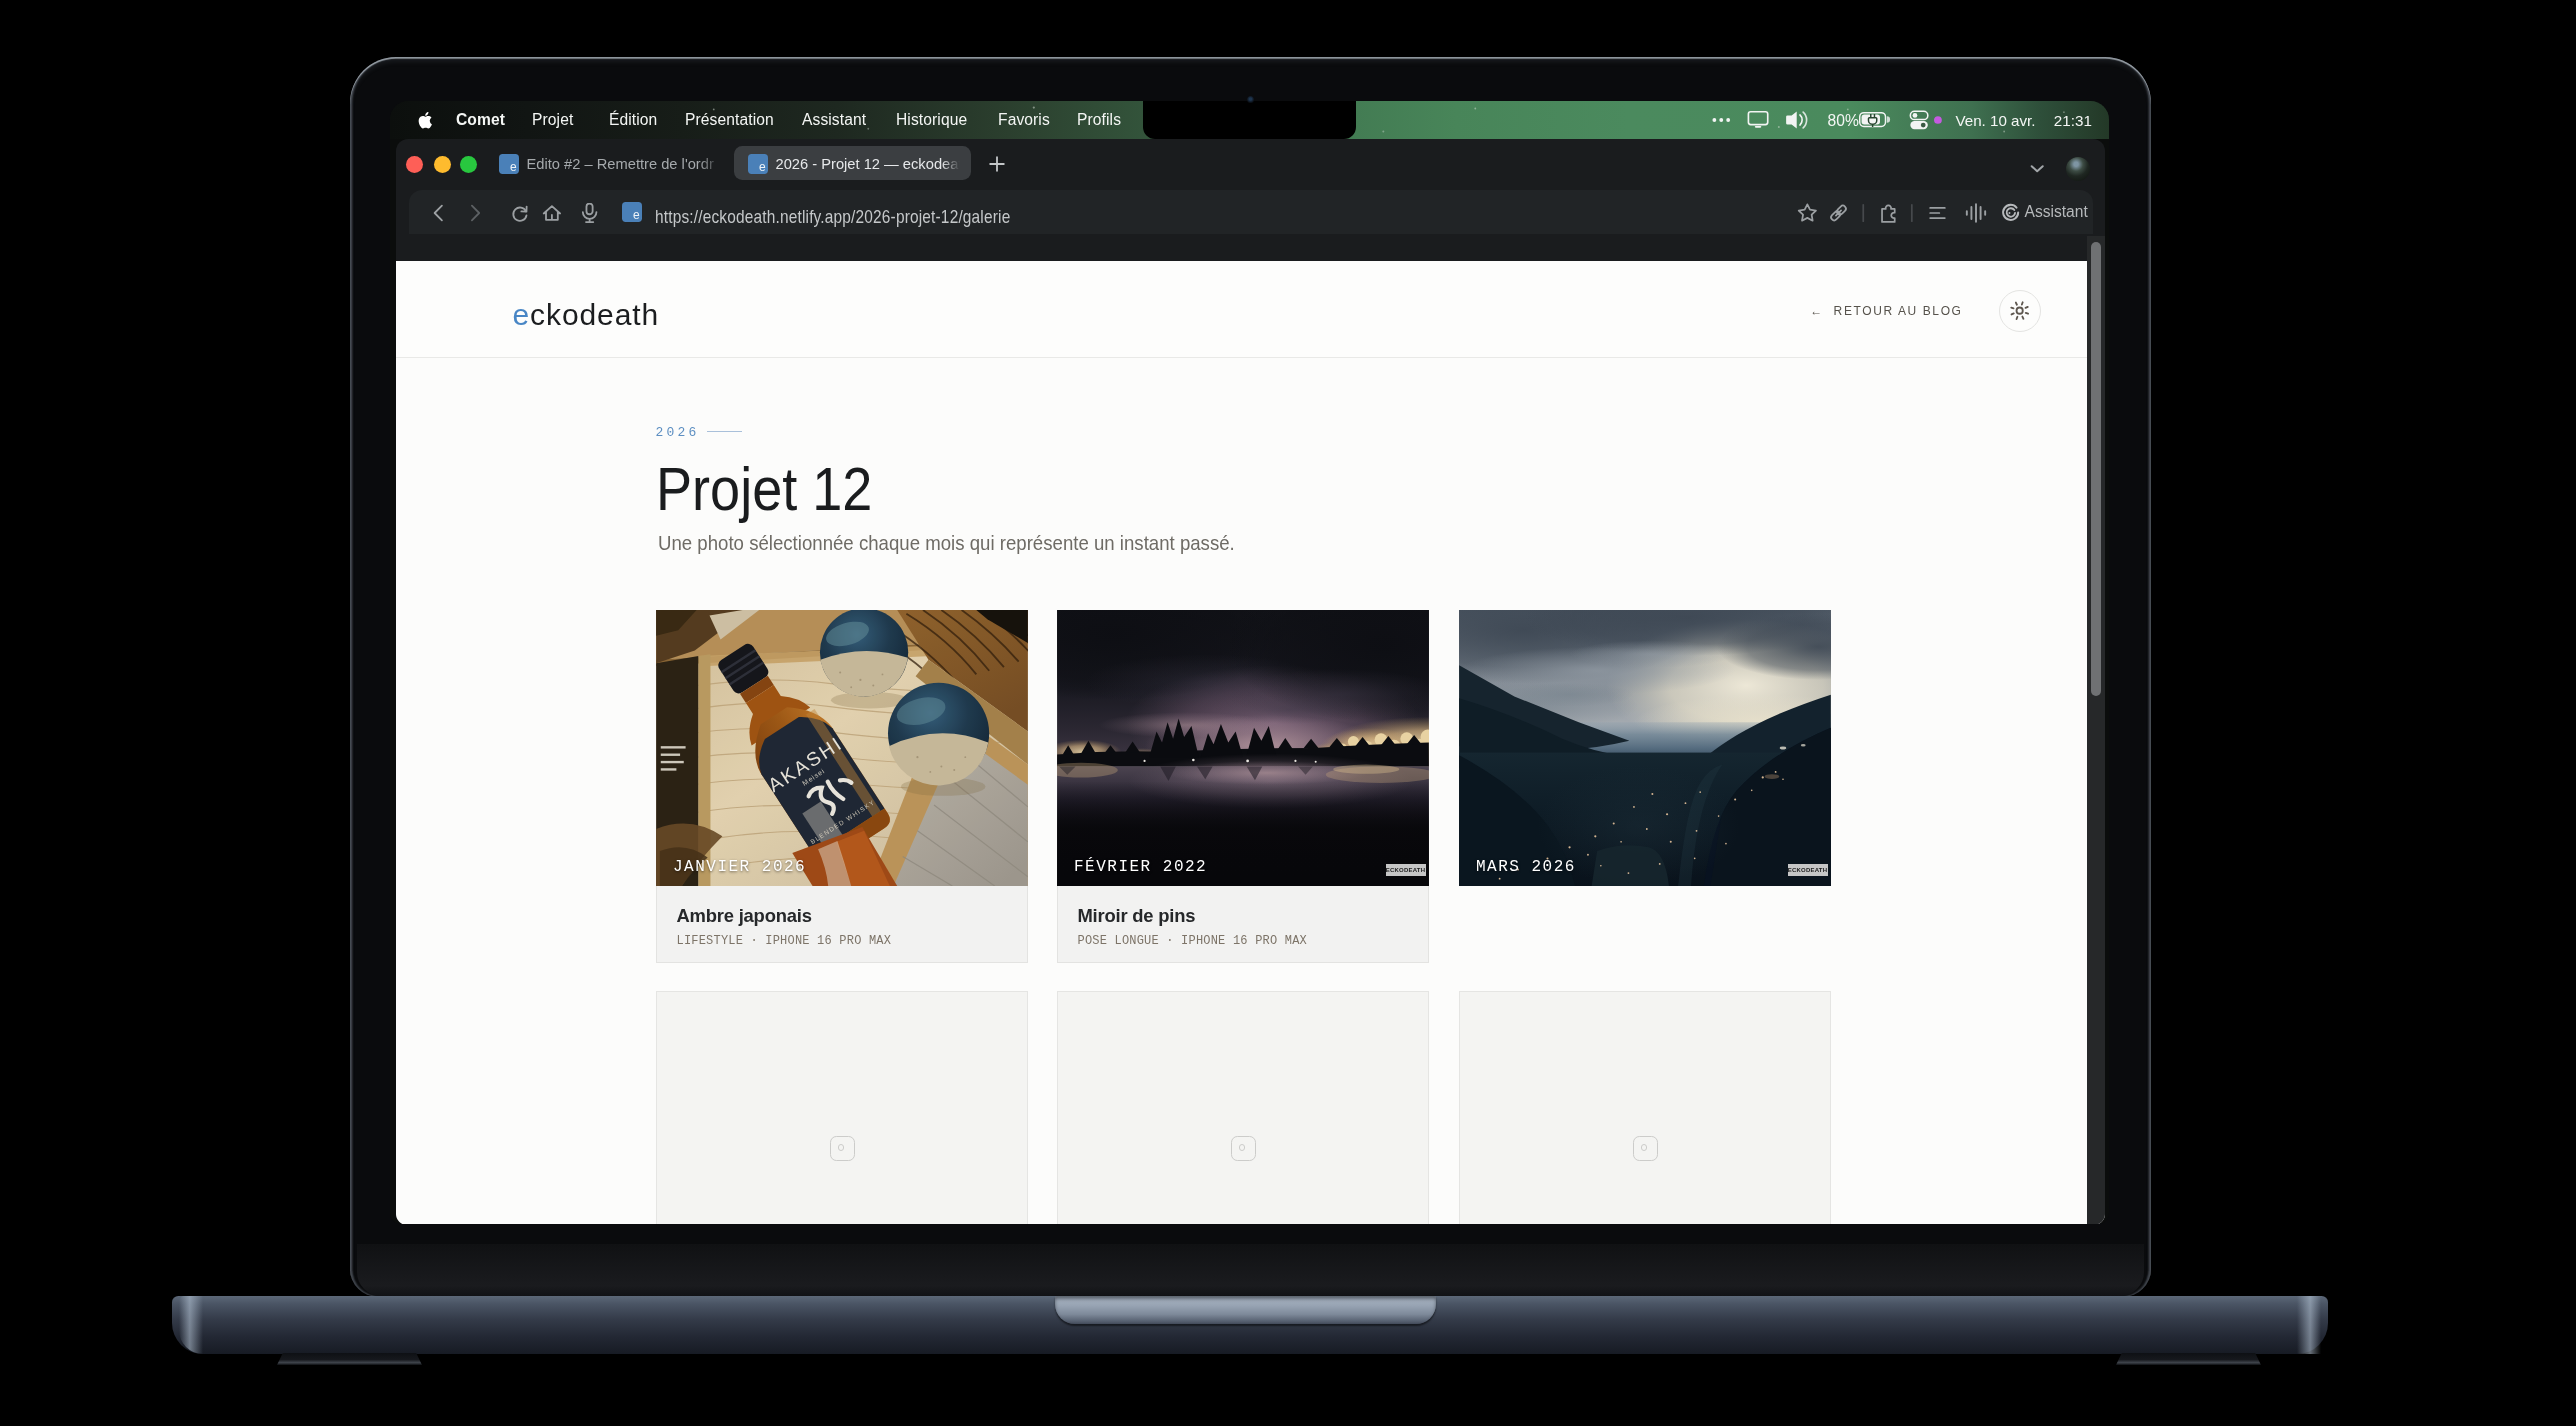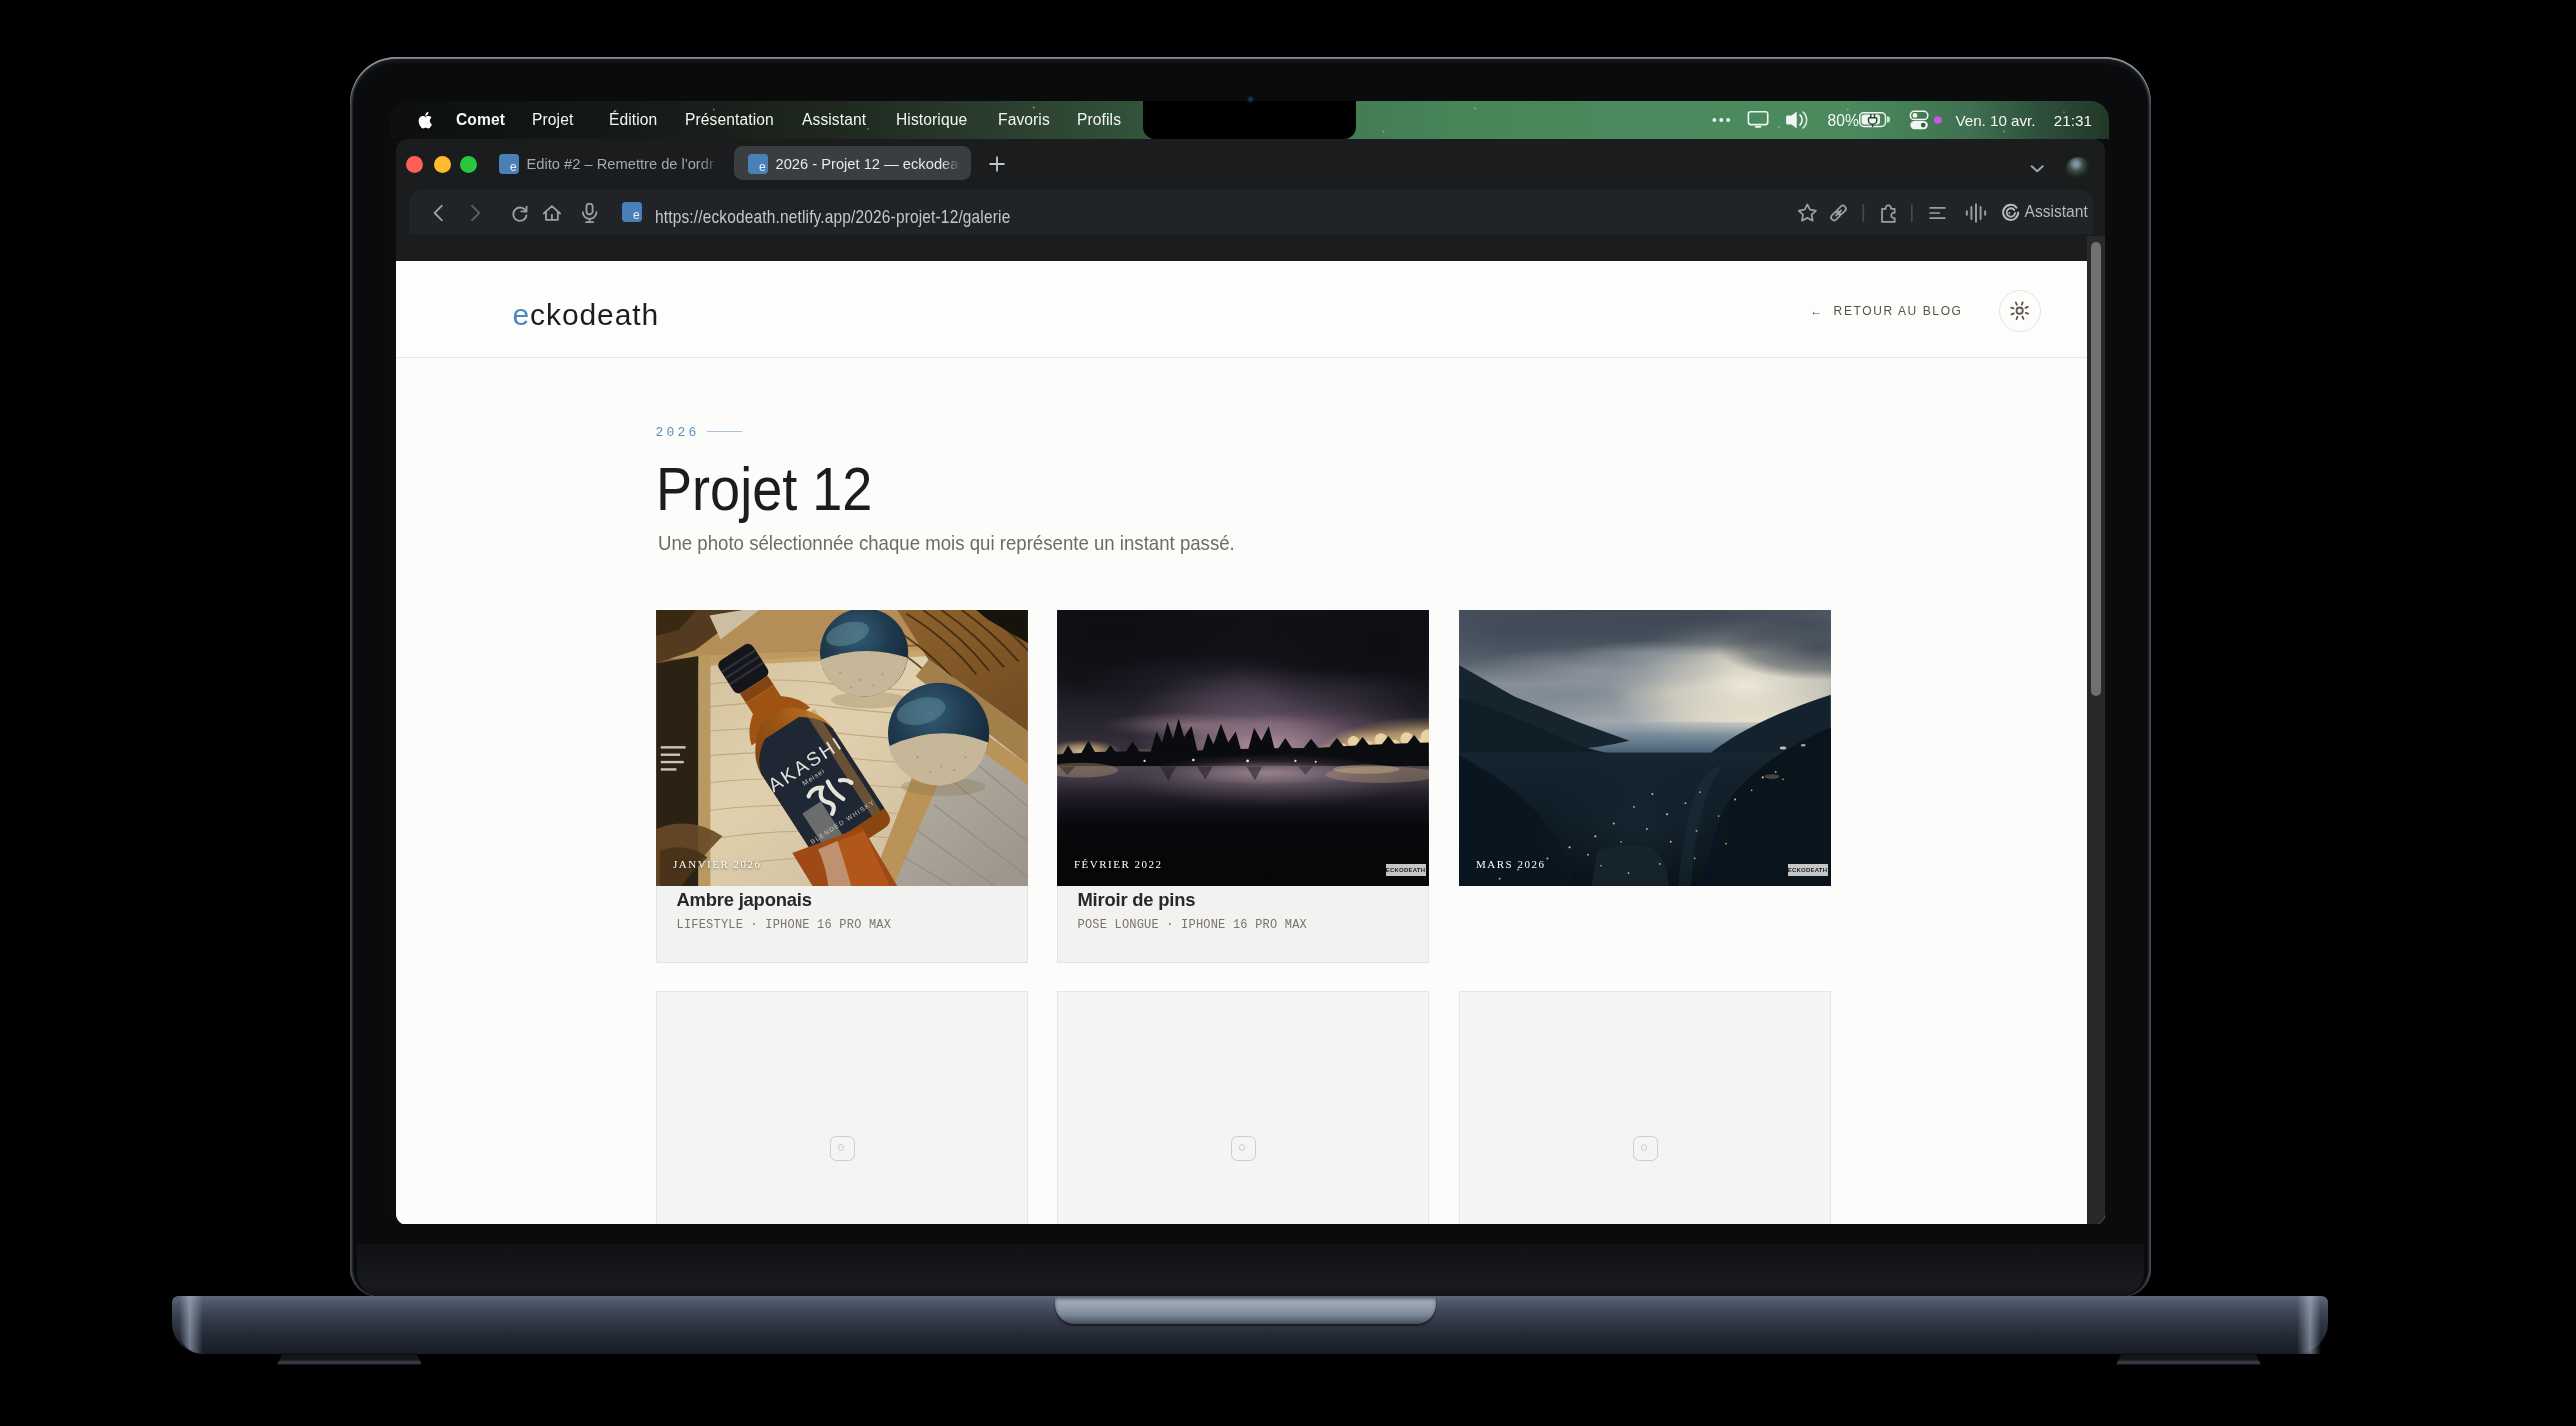--- a/index.html
+++ b/index.html
@@ -68,26 +68,26 @@
   #hero2026 { position:absolute; left:260px; top:164px; font-family:"Liberation Mono",monospace;
     font-size:13px; letter-spacing:3.2px; color:#5d8fc2; }
   #heroline { position:absolute; left:311px; top:170px; width:35px; height:0.9px; background:#a9c0da; }
   #h1 { position:absolute; left:260px; top:192px; font-size:62px; font-weight:400; color:#1a1c1e;
     transform:scaleX(.872); transform-origin:0 0; letter-spacing:0; white-space:nowrap;}
   #sub { position:absolute; left:262px; top:270px; font-size:21px; color:#6e6b65;
     transform:scaleX(.887); transform-origin:0 0; white-space:nowrap; }
   .card { position:absolute; top:349px; width:372px; }
   .photo { position:relative; width:372px; height:276px; overflow:hidden; background:#888; }
   .cap { width:372px; height:77px; background:#f2f2f1; border:0.9px solid #e3e3e1; border-top:none;
-    padding:2px 20px 0 20px; }
+    padding:18px 20px 0 20px; }
   .cap .t { font-size:18.4px; font-weight:700; color:#26282a; line-height:24px; letter-spacing:-0.2px; padding-top:0px; }
   .cap .m { font-family:"Liberation Mono",monospace; font-size:12px; letter-spacing:0.2px;
     color:#7d7468; margin-top:6.4px; }
-  .month { position:absolute; left:17.5px; top:248px; font-family:Liberation Serif, serif;
-    font-size:11px; letter-spacing:1.5px; color:#fff; text-shadow:0 0.9px 2.8px rgba(0,0,0,.55); }
+  .month { position:absolute; left:17.5px; top:248px; font-family:Liberation Mono, monospace;
+    font-size:16px; letter-spacing:1.5px; color:#fff; text-shadow:0 0.9px 2.8px rgba(0,0,0,.55); }
   .wm { position:absolute; left:329px; top:254px; width:40px; height:12px; background:#c6c6c6;
     color:#1b1b1b; font-size:6px; font-weight:700; letter-spacing:0.2px; text-align:center; line-height:12px; }
   .ph2 { position:absolute; top:730px; width:372px; height:494px; background:#f4f4f2; border:0.9px solid #e5e5e3; }
   .phicon { position:absolute; left:173px; top:144px; width:25px; height:25px; border:1.8px solid #ccccca;
     border-radius:6.4px; }
   .phicon i { position:absolute; left:7.4px; top:7.4px; width:6.4px; height:6.4px; border:1.8px solid #ccccca; border-radius:50%; }
   svg text { font-family:"Liberation Sans",sans-serif; }
 </style>
 </head>
 <body>

